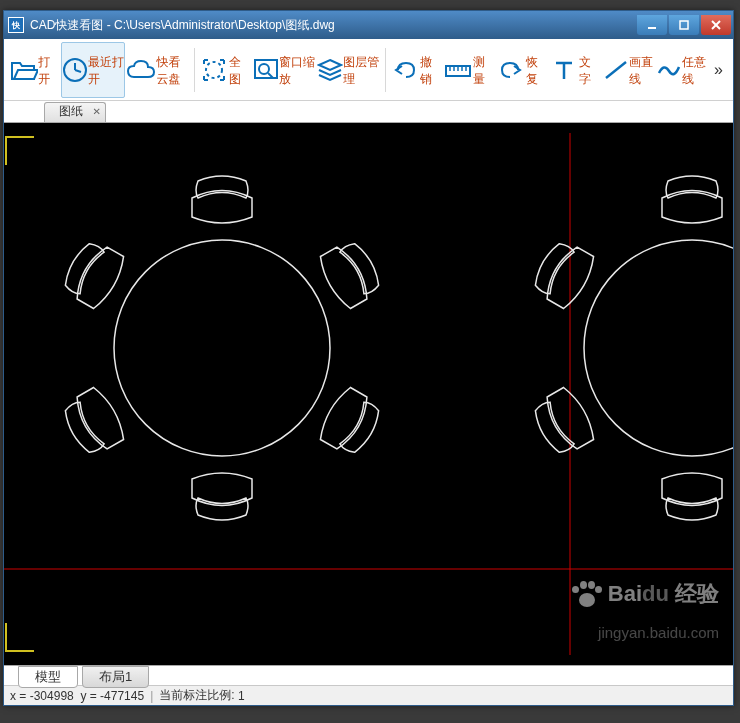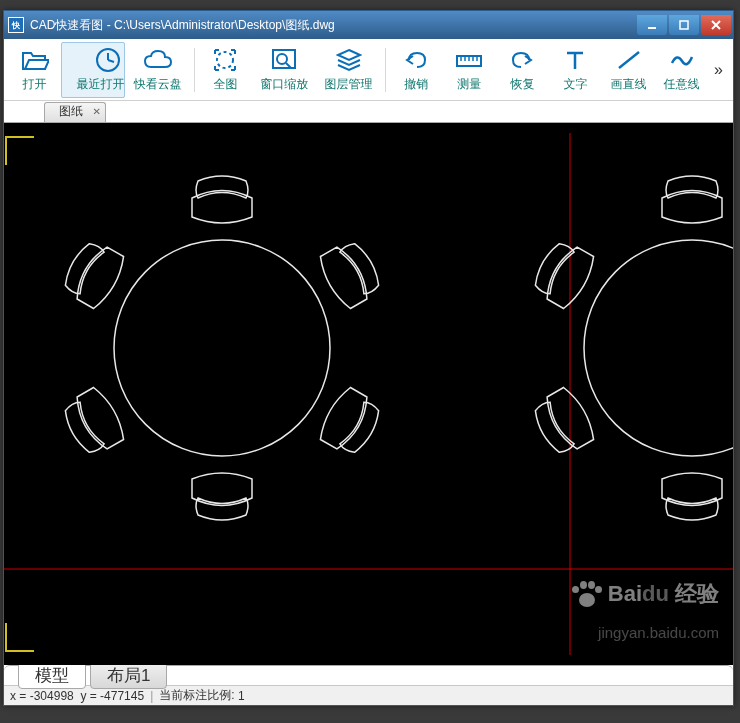--- a/index.html
+++ b/index.html
@@ -7,33 +7,33 @@
 .window { position: absolute; left: 3px; top: 10px; width: 731px; height: 696px; background: #fff; border: 1px solid #2e5c8a; box-shadow: 0 0 6px rgba(0,0,0,0.5); }
 .titlebar { height: 28px; background: linear-gradient(#4f8bc7, #2e5c8a); display: flex; align-items: center; color: #fff; font-size: 12px; padding-left: 4px; }
 .titlebar .app-icon { width: 16px; height: 16px; background: #1e6fb8; border: 1px solid #fff; margin-right: 6px; display: flex; align-items: center; justify-content: center; font-size: 8px; font-weight: bold; }
 .titlebar .title-text { flex: 1; }
 .window-controls { display: flex; height: 20px; margin-right: 2px; }
 .window-controls .wc { width: 30px; height: 20px; display: flex; align-items: center; justify-content: center; margin-left: 2px; border-radius: 0 0 3px 3px; }
 .wc-min, .wc-max { background: linear-gradient(#5ea6de, #3a7cb8); }
 .wc-close { background: linear-gradient(#e06c5c, #c0392b); width: 48px; }
 .wc svg { width: 12px; height: 12px; }
 .toolbar { height: 62px; background: #fff; display: flex; align-items: center; border-bottom: 1px solid #d0d0d0; padding: 0 4px; }
-.tool-btn { display: flex; flex-direction: column; align-items: center; justify-content: center; width: 56px; height: 56px; font-size: 12px; color: #0f766e; cursor: pointer; border: 1px solid transparent; border-radius: 2px; }
+.tool-btn { display: flex; align-items: center; justify-content: center; width: 56px; height: 56px; font-size: 12px; color: #c2410c; cursor: pointer; border: 1px solid transparent; border-radius: 2px; }
 .tool-btn.wide { width: 68px; }
-.tool-btn.active { background: #e6f2fa; border-color: #9cc7e6; align-items: flex-end; }
+.tool-btn.active { background: #e6f2fa; border-color: #9cc7e6; }
 .tool-btn .ticon { width: 32px; height: 28px; display: flex; align-items: center; justify-content: center; }
 .tool-btn .tlabel { margin-top: 2px; }
 .tool-sep { width: 1px; height: 44px; background: #d8d8d8; margin: 0 4px; }
 .tool-overflow { margin-left: auto; font-size: 16px; color: #333; padding: 0 6px; cursor: pointer; }
 .doc-tabs { height: 22px; background: #fff; display: flex; align-items: flex-end; padding-left: 40px; border-bottom: 1px solid #a8a8a8; }
 .doc-tab { height: 20px; background: linear-gradient(#f5f5f5,#e0e0e0); border: 1px solid #a8a8a8; border-bottom: none; border-radius: 3px 3px 0 0; padding: 0 22px 0 14px; font-size: 12px; display: flex; align-items: flex-start; position: relative; color: #333; }
 .doc-tab .close-x { position: absolute; right: 4px; top: 3px; font-size: 10px; color: #666; }
 .canvas-area { position: relative; width: 100%; height: calc(100% - 28px - 62px - 22px - 20px - 20px); background: #000; overflow: hidden; }
 .canvas-area svg { position: absolute; left: 0; top: 0; width: 100%; height: 100%; }
-.model-tabs { height: 20px; background: #fff; display: flex; align-items: center; font-size: 17px; padding-left: 14px; border-top: 1px solid #a8a8a8; border-radius: 6px; }
+.model-tabs { height: 20px; background: #fff; display: flex; align-items: flex-start; font-size: 13px; padding-left: 14px; border-top: 1px solid #a8a8a8; }
 .model-tabs .mtab { padding: 1px 16px; border: 1px solid #a8a8a8; background: linear-gradient(#f0f0f0,#d8d8d8); border-radius: 0 0 4px 4px; margin-right: 4px; cursor: pointer; color: #333; }
 .model-tabs .mtab.active { background: #fff; }
 .statusbar { height: 20px; background: #f0f0f0; border-top: 1px solid #c8c8c8; display: flex; align-items: center; font-size: 12px; color: #333; padding: 0 6px; }
 .statusbar .sep { margin: 0 6px; color: #999; }
 .watermark { position: absolute; right: 14px; bottom: 56px; color: rgba(255,255,255,0.5); font-size: 22px; font-weight: bold; display: flex; align-items: center; gap: 6px; pointer-events: none; }
 .watermark .paw { width: 30px; height: 26px; position: relative; opacity: 0.5; }
 .watermark .paw .pad { position: absolute; background: #fff; border-radius: 50%; }
 .watermark-sub { position: absolute; right: 14px; bottom: 24px; color: rgba(255,255,255,0.28); font-size: 15px; pointer-events: none; margin-left: 16px; }
 </style>
 </head>

